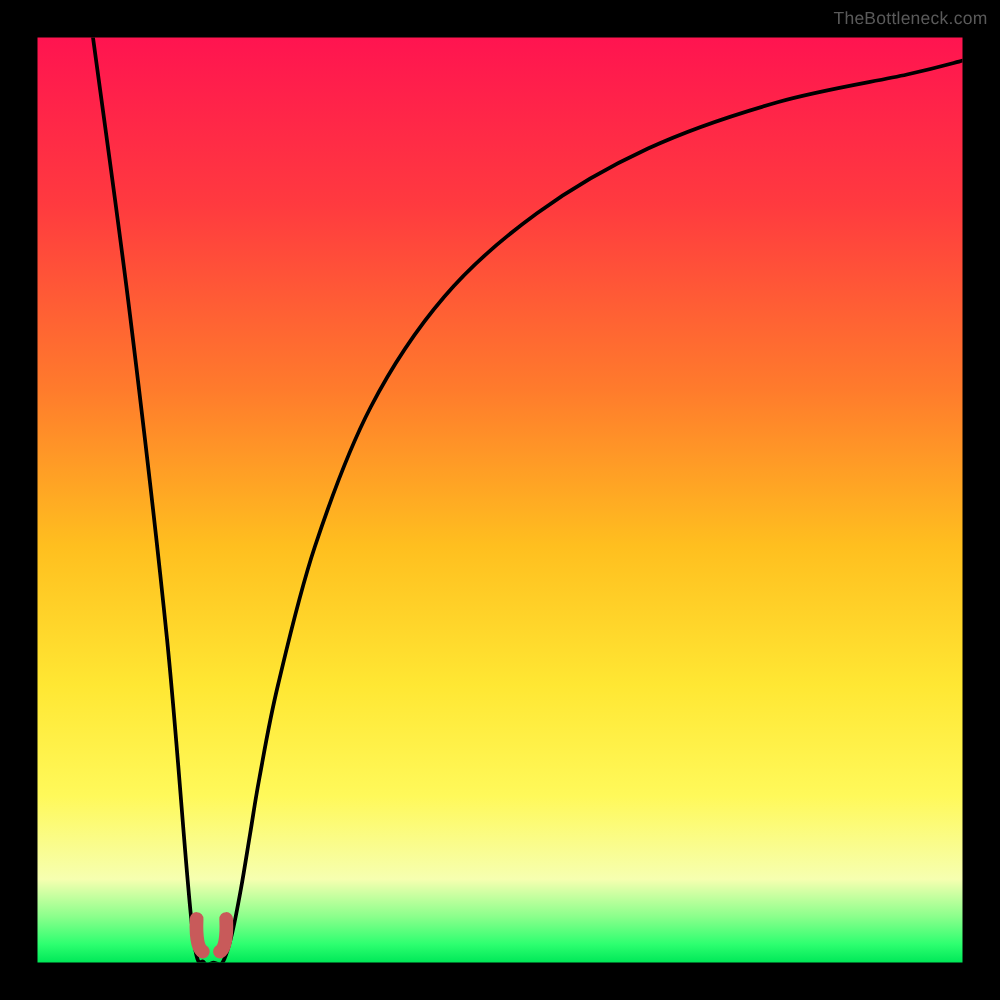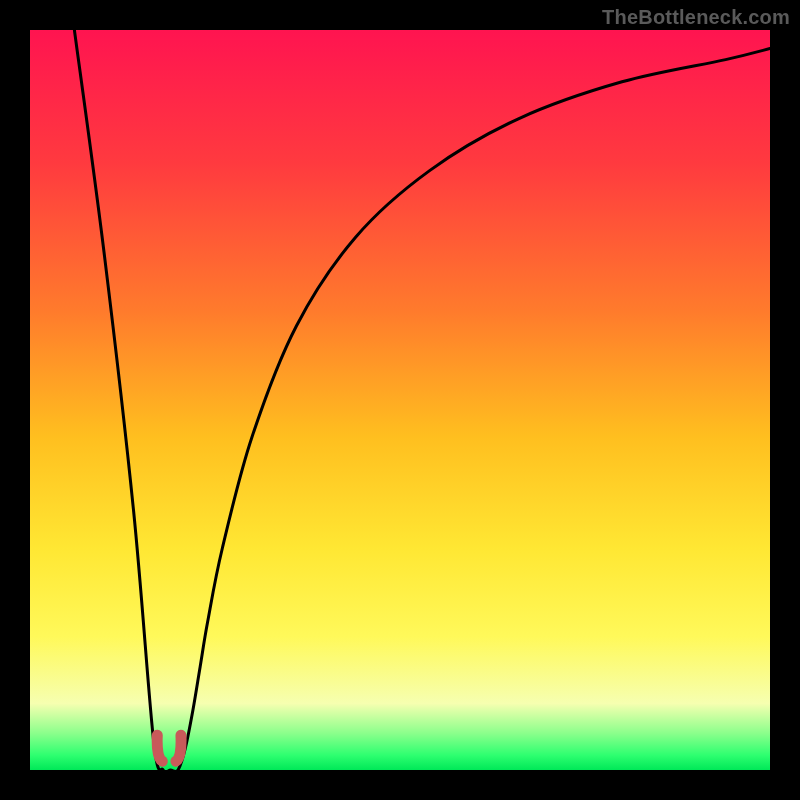--- a/index.html
+++ b/index.html
@@ -37,24 +37,23 @@
       #8cff8c 95%,
       #2eff70 98%,
       #00e858 100%
     );
   }
   .watermark {
     position: absolute;
     top: 6px;
     right: 10px;
     color: #5a5a5a;
-    font-size: 20px;
+    font-size: 14px;
     letter-spacing: 0.2px;
     user-select: none;
-    font-weight: bold;
   }
   svg.curve {
     position: absolute;
     top: 0;
     left: 0;
     width: 740px;
     height: 740px;
   }
   .marker {
     stroke: #c85a5a;

